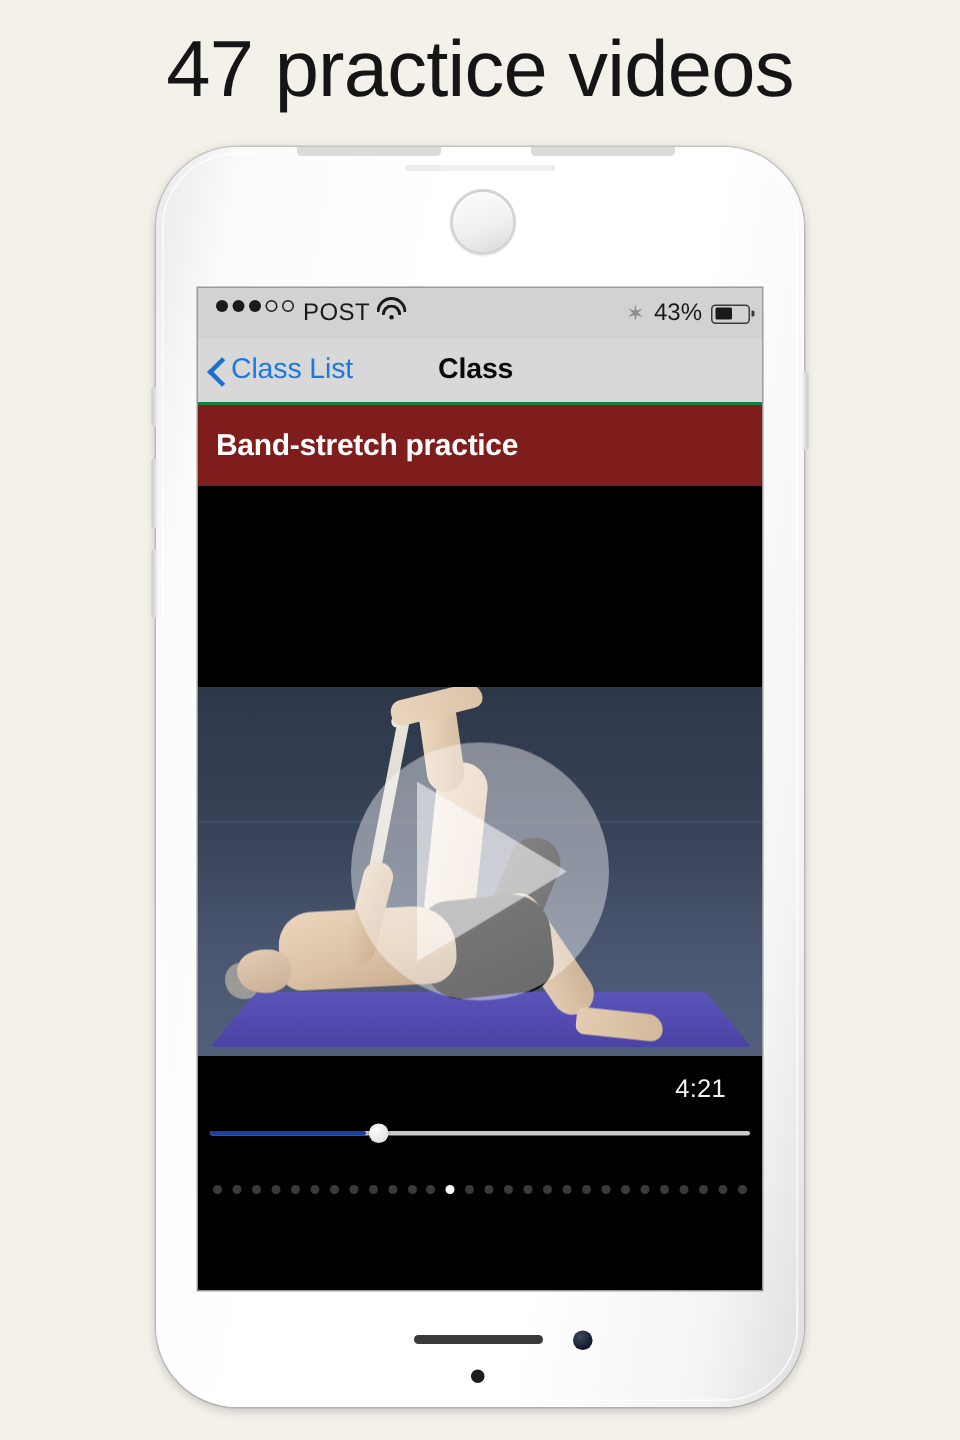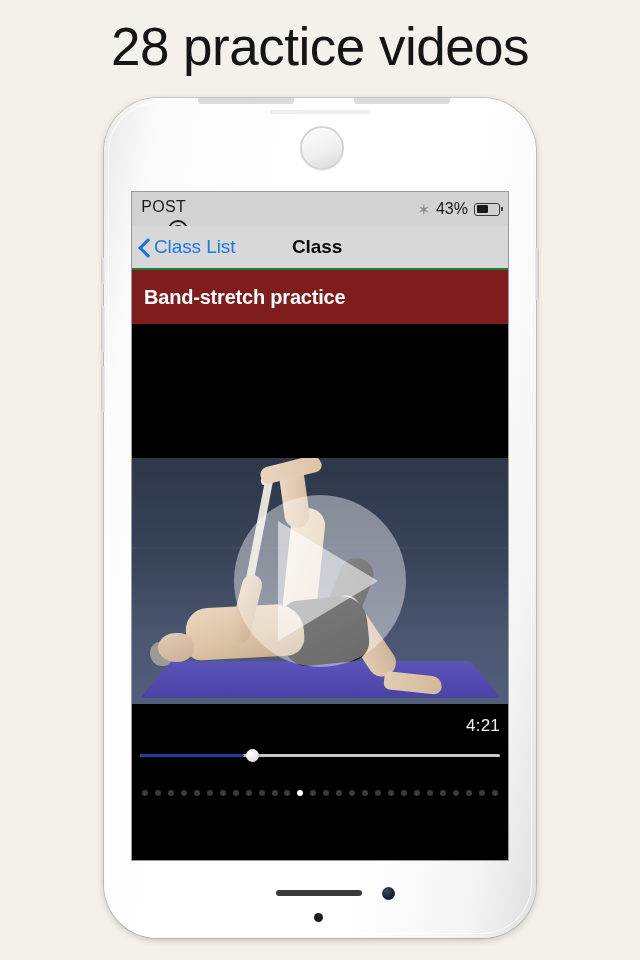--- a/index.html
+++ b/index.html
@@ -144,25 +144,24 @@
     height: 34px;
     background: #d2d2d2;
     display: flex;
     align-items: center;
     position: relative;
     font-size: 16px;
     color: #1a1a1a;
   }
   .sb-left {
     position: absolute;
-    left: 2px;
-    display: flex;
-    align-items: flex-end;
+    left: 12px;
+    display: flex;
+    align-items: flex-start;
     gap: 6px;
-    flex-direction: column;
   }
   .sig-dots { display: flex; align-items: center; gap: 3px; }
   .sig-dot {
     width: 8px; height: 8px; border-radius: 50%;
     background: #1a1a1a;
   }
   .sig-dot.off { background: transparent; border: 1.4px solid #1a1a1a; box-sizing: border-box; }
   .carrier { font-size: 16px; letter-spacing: 0.3px; }
   .wifi { width: 17px; height: 13px; position: relative; }
   .wifi span {
@@ -422,21 +421,21 @@
     border-top: 60px solid transparent;
     border-bottom: 60px solid transparent;
     cursor: pointer;
   }
 
   
   .controls { background: #000; padding-top: 12px; }
   .time-row {
     display: flex;
     justify-content: flex-end;
-    padding-right: 8px;
+    padding-right: 24px;
     height: 24px;
   }
   .time-label {
     color: #f2f2f2;
     font-size: 17px;
     letter-spacing: 0.2px;
   }
   .slider-row {
     padding: 10px 8px 0 8px;
     position: relative;
@@ -479,21 +478,21 @@
     border-radius: 50%;
     background: #3a3a3a;
     flex: 0 0 auto;
     cursor: pointer;
   }
   .pdot.active { background: #ffffff; }
 </style>
 </head>
 <body>
 
-<div class="headline">28 practice videos</div>
+<div class="headline">47 practice videos</div>
 
 <div class="phone">
   <div class="phone-inner-edge"></div>
   <div class="phone-antenna antenna-l"></div>
   <div class="phone-antenna antenna-r"></div>
 
   <div class="side-btn btn-silent"></div>
   <div class="side-btn btn-volup"></div>
   <div class="side-btn btn-voldn"></div>
   <div class="btn-power"></div>

